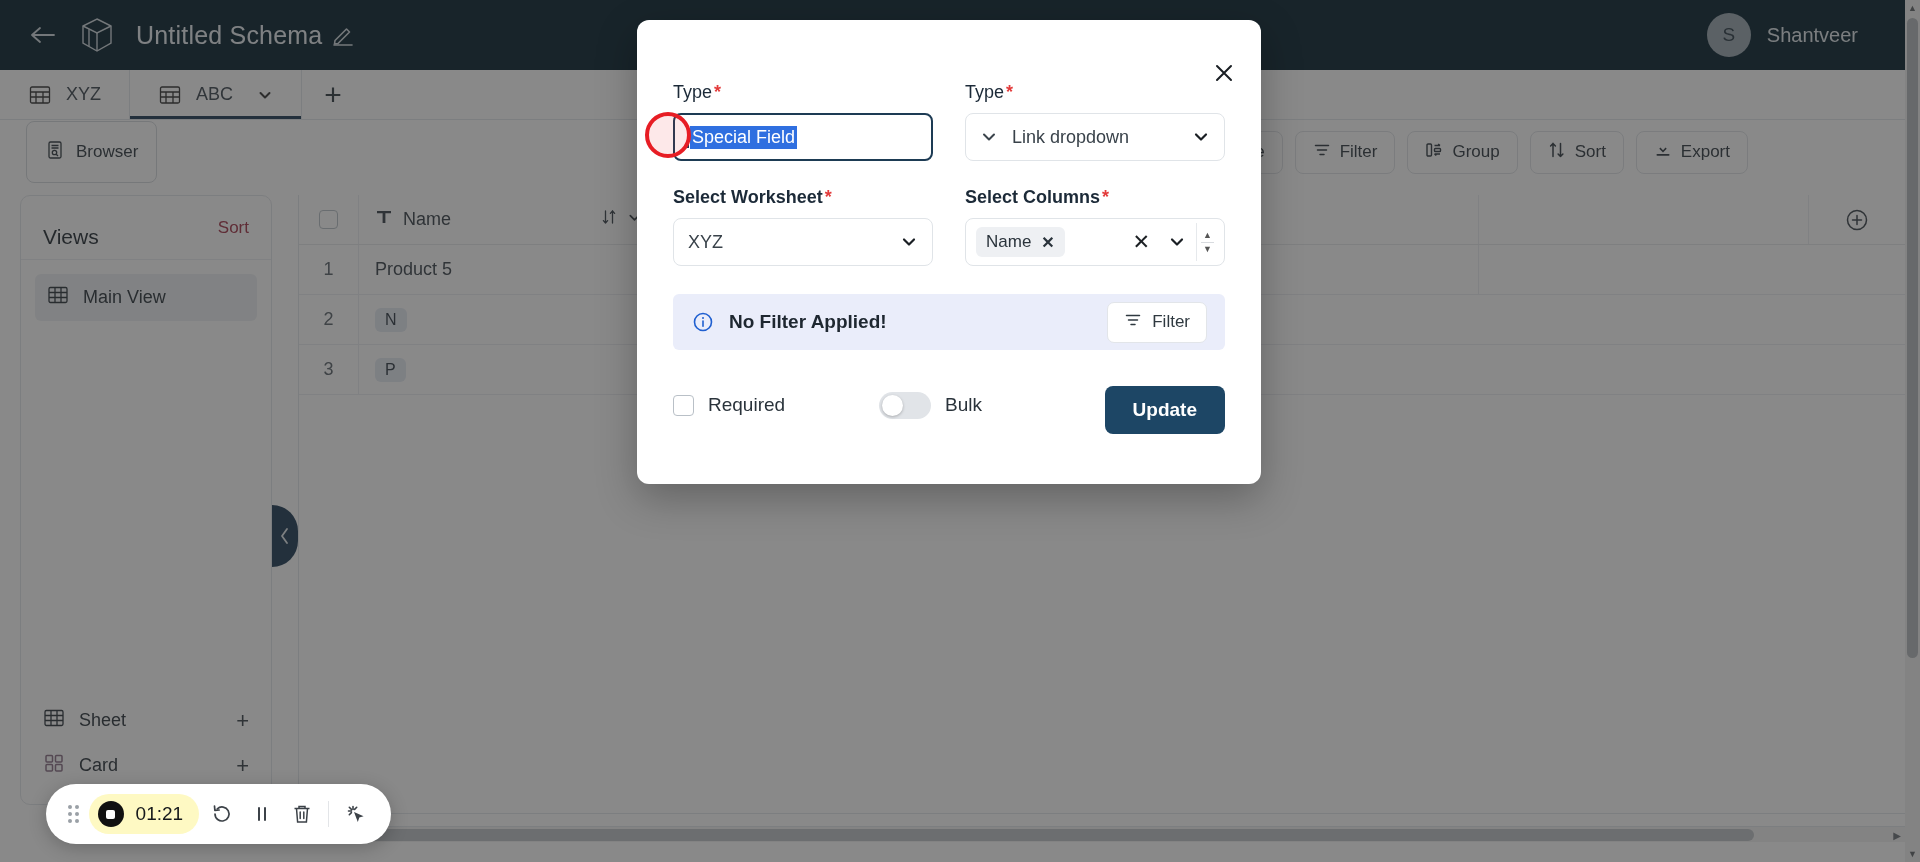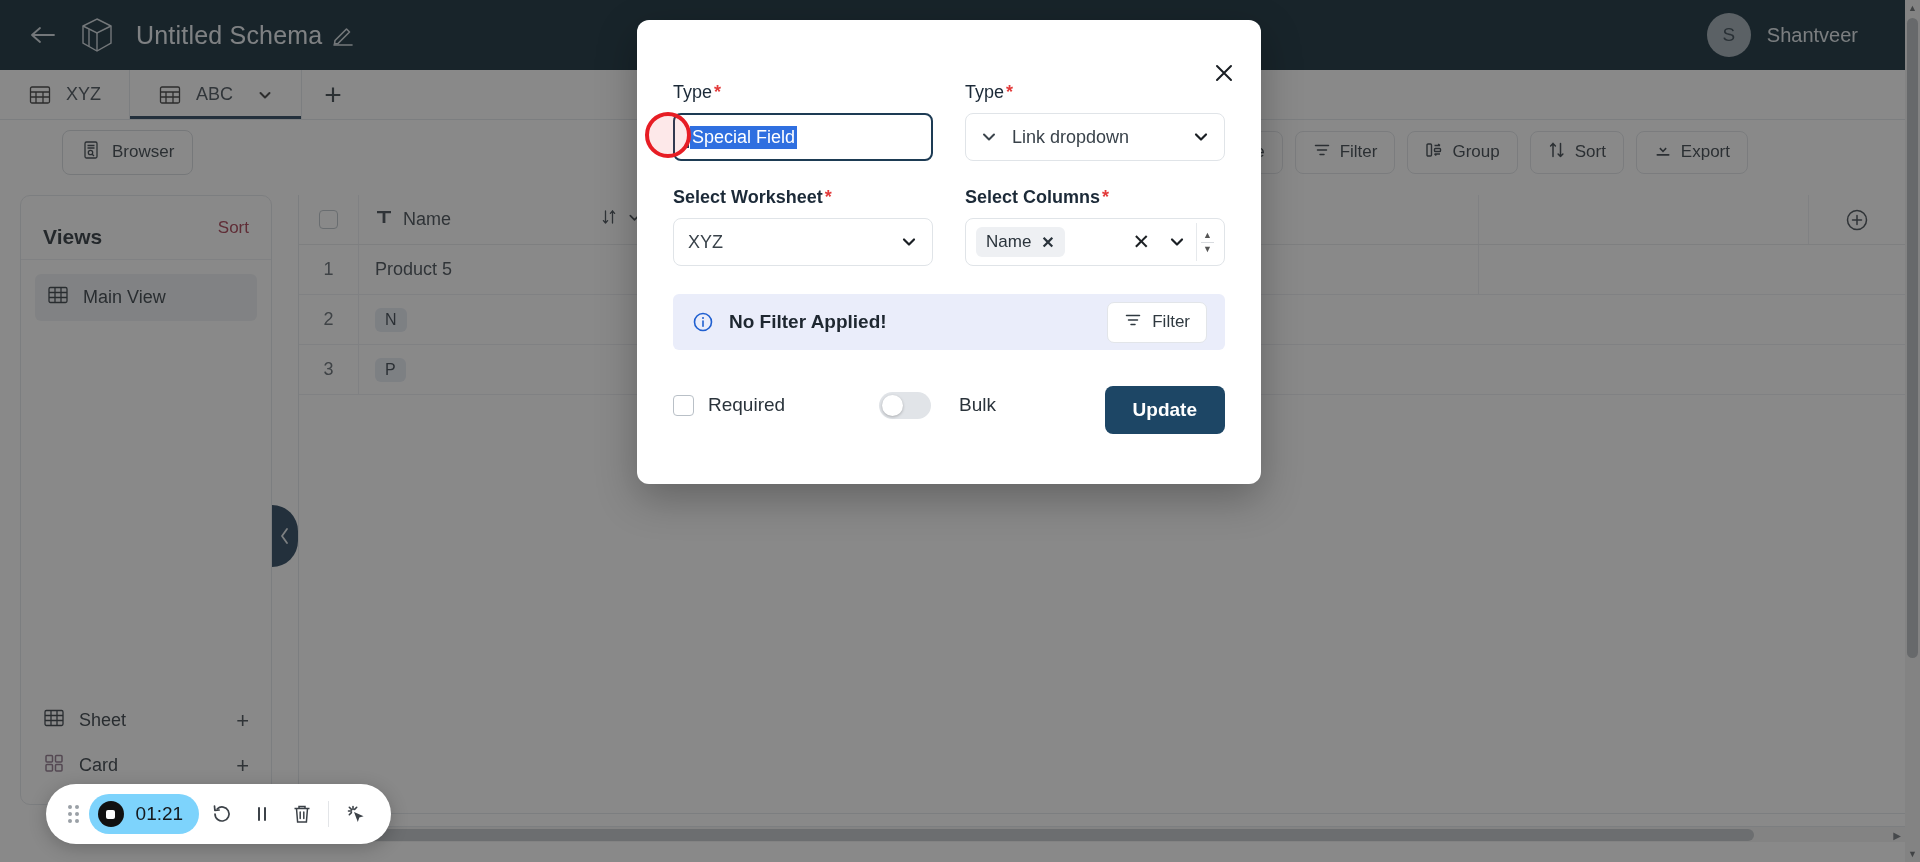--- a/index.html
+++ b/index.html
@@ -55,21 +55,21 @@
   .tab-caret { margin-left: 10px; width: 16px; height: 16px; display:inline-flex; }
   .tab-add {
     display:flex; align-items:center; justify-content:center;
     width: 62px; cursor: pointer; color: #303a42; font-size: 30px; font-weight: 300;
   }
 
   
   .toolbar {
     position: absolute; top: 121px; left: 0; width: 1772px; height: 62px;
     background: #ffffff;
-    display: flex; align-items: center; padding-left: 36px;
+    display: flex; 
   }
   .browser-btn {
     margin-left: 26px;
     display: flex; align-items: center; gap: 11px;
     padding: 9px 18px; border: 1px solid #d6dade; border-radius: 8px;
     font-size: 17px; color: #2f3940; background: #fff; cursor: pointer;
   }
   .toolbar-right {
     margin-left: auto; margin-right: 24px;
     display: flex; align-items: center; gap: 12px;
@@ -86,21 +86,21 @@
     position: absolute; top: 195px; left: 20px;
     width: 252px; height: 610px;
     border: 1px solid #e3e6ea; border-radius: 10px;
     background: #ffffff;
     display: flex; flex-direction: column;
   }
   .views-head {
     height: 64px; display: flex; align-items: center; justify-content: space-between;
     padding: 0 22px; border-bottom: 1px solid #eceef1;
   }
-  .views-title { font-size: 21px; color: #1f2830; font-weight: 700; margin-top: 18px; }
+  .views-title { font-size: 21px; color: #1f2830; font-weight: 400; margin-top: 18px; }
   .views-sort { font-size: 17px; color: #a33348; cursor: pointer; }
   .views-list { flex: 1; padding: 14px 14px 0 14px; }
   .view-item {
     display: flex; align-items: center; gap: 14px;
     padding: 10px 12px; border-radius: 6px;
     background: #eef0f3; font-size: 18px; color: #2a333b; cursor: pointer;
   }
   .create-view-head {
     height: 62px; display: flex; align-items: center; justify-content: space-between;
     padding: 0 22px; border-top: 1px solid #eceef1;
@@ -277,21 +277,21 @@
     background: #fff; border: 1px solid #e2e5e9; border-radius: 7px;
     padding: 8px 16px; font-size: 17px; color: #2f3940; cursor: pointer;
   }
 
   .bottom-row {
     margin-top: 26px; display: flex; align-items: center;
   }
   .req-box { display: flex; align-items: center; gap: 14px; cursor: pointer; }
   .req-chk { width: 21px; height: 21px; border: 1.5px solid #b9c0c7; border-radius: 4px; background: #fff; }
   .req-label { font-size: 19px; color: #2a333b; }
-  .bulk-box { display: flex; align-items: center; gap: 28px; margin-left: 94px; cursor: pointer; }
+  .bulk-box { display: flex; align-items: center; gap: 14px; margin-left: 94px; cursor: pointer; }
   .toggle {
     width: 52px; height: 27px; border-radius: 16px; background: #e1e4e8; position: relative;
   }
   .toggle .knob {
     position: absolute; left: 3px; top: 3px; width: 21px; height: 21px; border-radius: 50%;
     background: #fff; box-shadow: 0 1px 3px rgba(0,0,0,.25);
   }
   .bulk-label { font-size: 19px; color: #2a333b; }
   .update-btn {
     margin-left: auto; margin-top: 10px;
@@ -314,21 +314,21 @@
     left: 46px; bottom: 18px; width: 345px; height: 60px;
     background: #ffffff; border-radius: 32px;
     box-shadow: 0 4px 18px rgba(0,0,0,.22);
     display: flex; align-items: center; padding: 0 18px; gap: 6px;
   }
   .rec-drag { width: 22px; display:flex; align-items:center; justify-content:center; cursor: grab; }
   .rec-dots { display: grid; grid-template-columns: 4px 4px; grid-gap: 3px; }
   .rec-dots i { width: 4px; height: 4px; background: #9aa0a6; border-radius: 50%; display:block; }
   .rec-pill {
     display: flex; align-items: center; gap: 12px;
-    background: #7dd3fc; border-radius: 24px; padding: 7px 16px 7px 9px;
+    background: #fef9c3; border-radius: 24px; padding: 7px 16px 7px 9px;
   }
   .rec-stop {
     width: 26px; height: 26px; border-radius: 50%; background: #111;
     display:flex; align-items:center; justify-content:center;
   }
   .rec-stop i { width: 9px; height: 9px; background: #fff; border-radius: 2px; display:block; }
   .rec-time { font-size: 19px; color: #15181b; }
   .rec-btn {
     width: 40px; height: 40px; display:flex; align-items:center; justify-content:center;
     cursor: pointer; border-radius: 8px;

